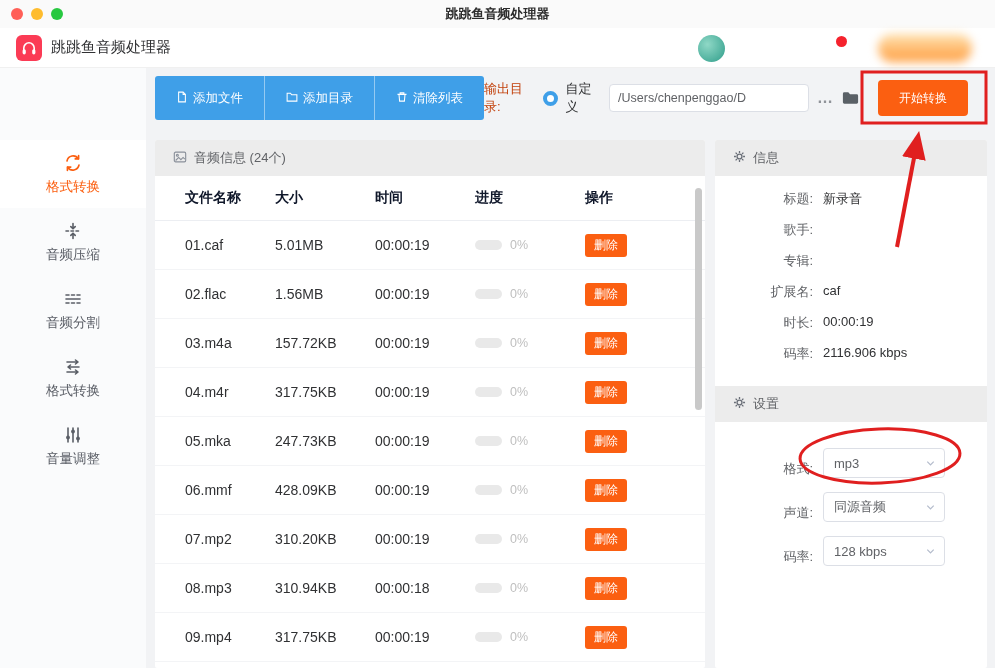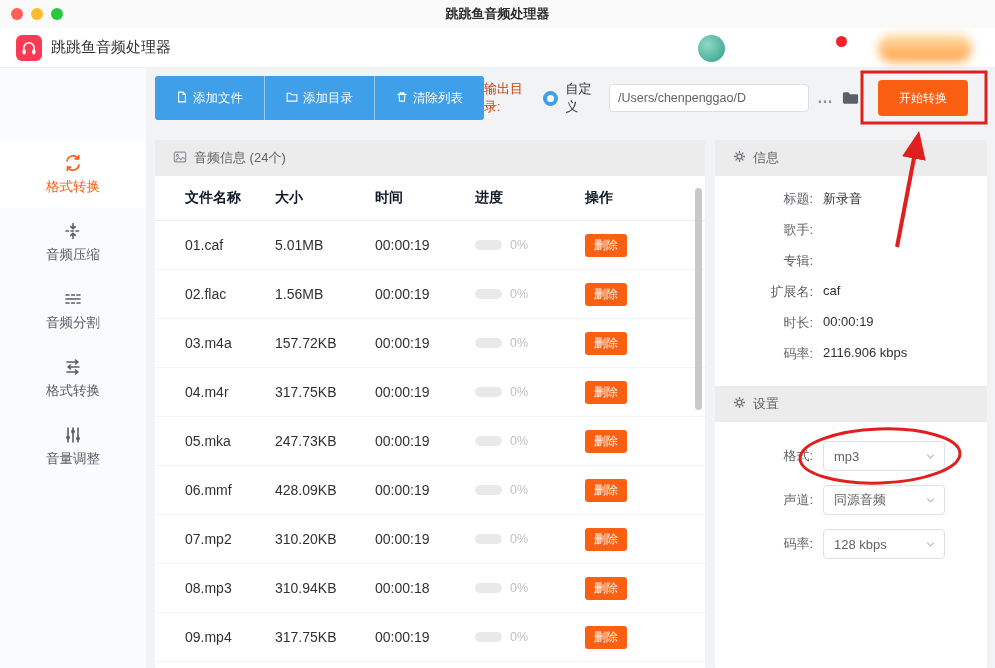--- a/index.html
+++ b/index.html
@@ -72,21 +72,21 @@
   .del-btn{width:42px;height:23px;background:var(--orange);color:#fff;border:none;border-radius:3px;font-size:12px;
            cursor:pointer;font-family:inherit}
   .scroll-thumb{position:absolute;right:3px;top:48px;width:7px;height:222px;border-radius:4px;background:#c9c9c9;cursor:grab}
 
   
   .info-list{padding:14px 14px 10px}
   .info-row{display:flex;height:31px;font-size:13px}
   .i-label{width:84px;text-align:right;color:#606266;flex:none}
   .i-value{margin-left:10px;color:#303133}
   .settings-list{padding:12px 20px}
-  .set-row{display:flex;align-items:center;height:44px;font-size:13px}
+  .set-row{display:flex;align-items:flex-end;height:44px;font-size:13px}
   .s-label{width:78px;text-align:right;color:#606266;flex:none}
   .select{margin-left:10px;width:122px;height:30px;box-sizing:border-box;border:1px solid #dcdfe6;border-radius:4px;
           background:#fff;display:flex;align-items:center;padding:0 8px 0 10px;cursor:pointer}
   .s-value{font-size:13px;color:#606266;flex:1}
   .chev{display:flex;align-items:center}
 
   
   .annotations{position:absolute;left:0;top:0;pointer-events:none;z-index:50}
   .anno{stroke:var(--red);fill:none}
   #ah path{fill:var(--red)}

